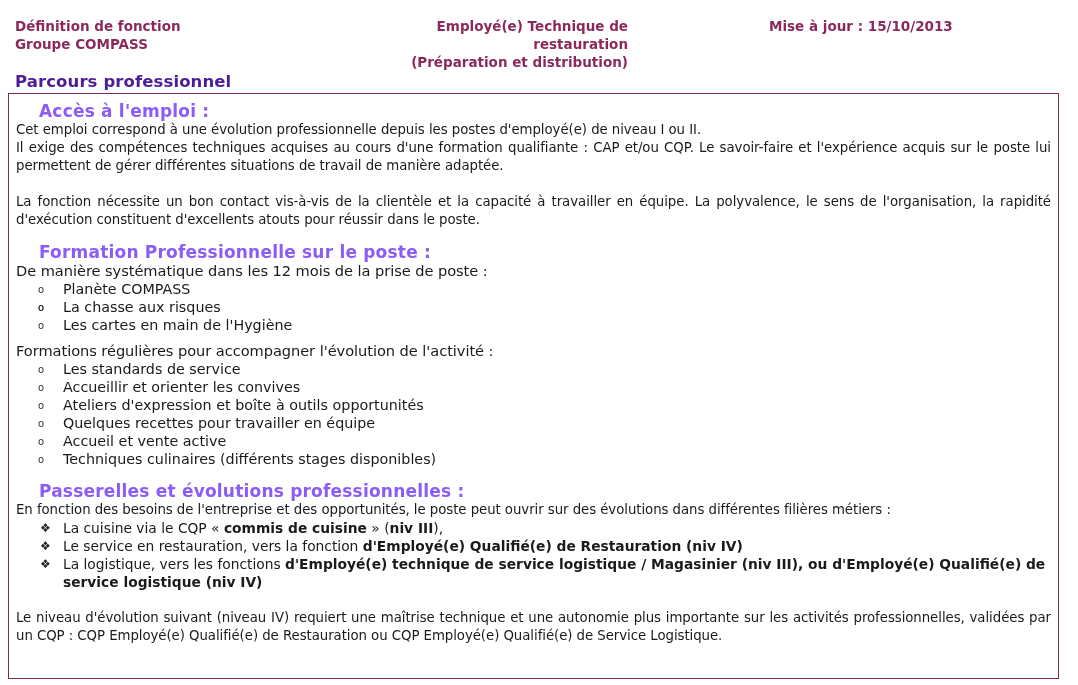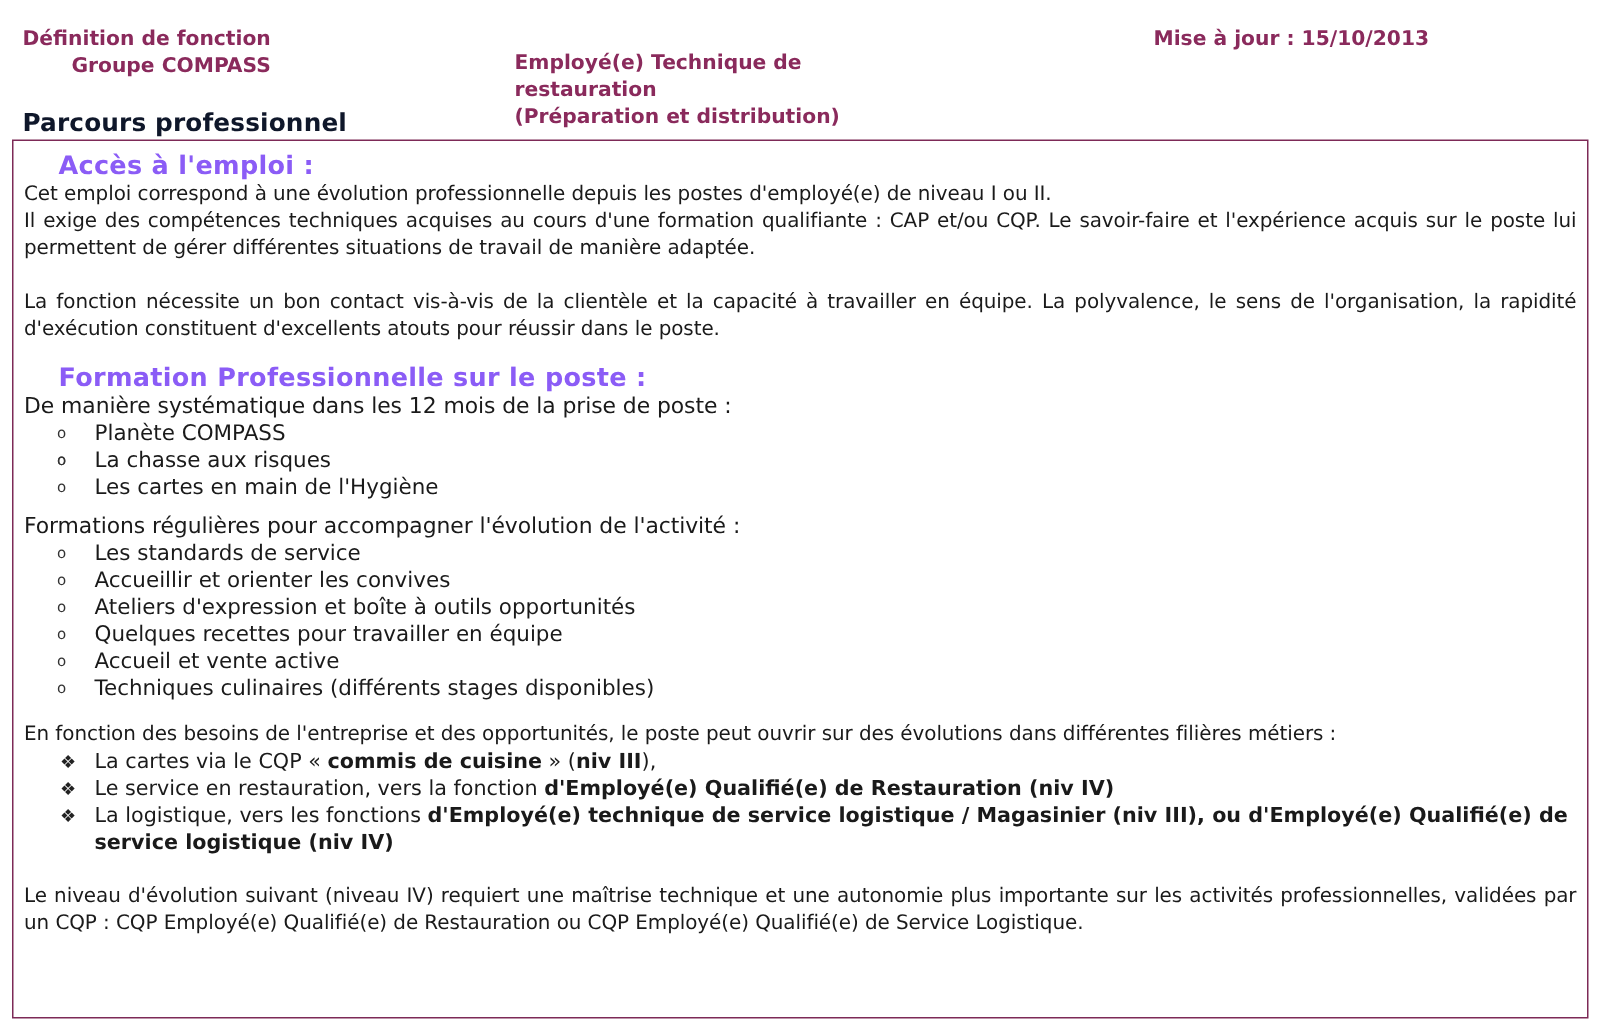--- a/index.html
+++ b/index.html
@@ -8,26 +8,26 @@
     }
     body {
       font-family: "DejaVu Sans", sans-serif;
       color: #1a1a1a;
       position: relative;
     }
     .hdr {
       position: absolute; top: 17px; left: 0; width: 1078px; height: 40px;
       font-weight: bold; font-size: 13.5px; color: #8a2a5c; line-height: 18px;
     }
-    .hdr .left { position: absolute; left: 15px; top: 0; text-align: right; }
-    .hdr .center { position: absolute; left: 343px; top: 16px; width: 285px; text-align: left; }
+    .hdr .left { position: absolute; left: 15px; top: 0; }
+    .hdr .center { position: absolute; left: 343px; top: 0; width: 285px; text-align: right; }
     .hdr .right { position: absolute; left: 769px; top: 0; }
     .section-title {
       position: absolute; left: 15px; top: 72px;
-      font-size: 16.5px; font-weight: bold; color: #0f172a; letter-spacing: 0.1px;
+      font-size: 16.5px; font-weight: bold; color: #4c1d95; letter-spacing: 0.1px;
     }
     .box {
       position: absolute; left: 8px; top: 93px; width: 1051px; height: 586px;
       border: 1.5px solid #7d2a57;
       padding: 7px 7px 0 7px;
     }
     .h2 {
       font-size: 17px; font-weight: bold; color: #8b5cf6; line-height: 20px;
       letter-spacing: 0.2px;
       margin-left: 23px;
@@ -97,24 +97,25 @@
     <li><span class="bul">o</span><span>Les standards de service</span></li>
     <li><span class="bul">o</span><span>Accueillir et orienter les convives</span></li>
     <li><span class="bul">o</span><span>Ateliers d'expression et boîte à outils opportunités</span></li>
     <li><span class="bul">o</span><span>Quelques recettes pour travailler en équipe</span></li>
     <li><span class="bul">o</span><span>Accueil et vente active</span></li>
     <li><span class="bul">o</span><span>Techniques culinaires (différents stages disponibles)</span></li>
   </ul>
 
   <div class="gap-md"></div>
 
+  <div class="h2">Passerelles et évolutions professionnelles :</div>
   <div class="p">En fonction des besoins de l'entreprise et des opportunités, le poste peut ouvrir sur des évolutions dans différentes filières métiers :</div>
   <ul class="d-list">
     <li>
-      <span class="bul">❖</span><span>La cartes via le CQP « </span><b>commis de cuisine</b><span> » (</span><b>niv III</b><span>),</span>
+      <span class="bul">❖</span><span>La cuisine via le CQP « </span><b>commis de cuisine</b><span> » (</span><b>niv III</b><span>),</span>
     </li>
     <li>
       <span class="bul">❖</span><span>Le service en restauration, vers la fonction </span><b>d'Employé(e) Qualifié(e) de Restauration (niv IV)</b>
     </li>
     <li>
       <span class="bul">❖</span><span>La logistique, vers les fonctions </span><b>d'Employé(e) technique de service logistique / Magasinier (niv III), ou d'Employé(e) Qualifié(e) de service logistique (niv IV)</b>
     </li>
   </ul>
   <div class="gap"></div>
   <div class="p">Le niveau d'évolution suivant (niveau IV) requiert une maîtrise technique et une autonomie plus importante sur les activités professionnelles, validées par un CQP : CQP Employé(e) Qualifié(e) de Restauration ou CQP Employé(e) Qualifié(e) de Service Logistique.</div>

